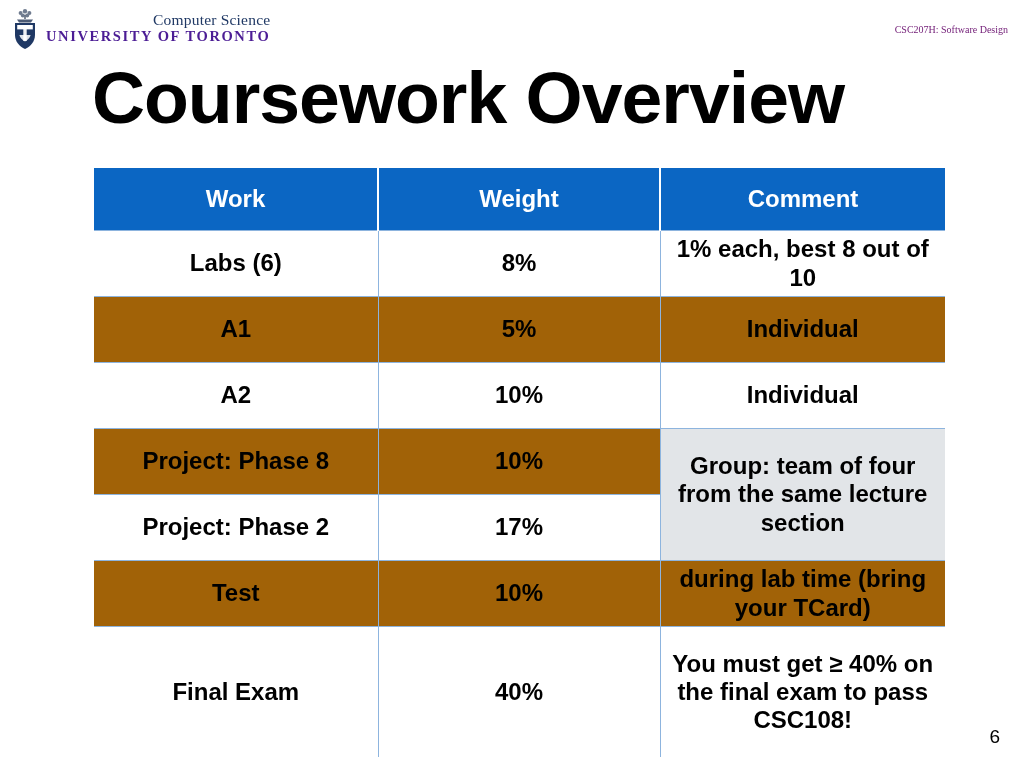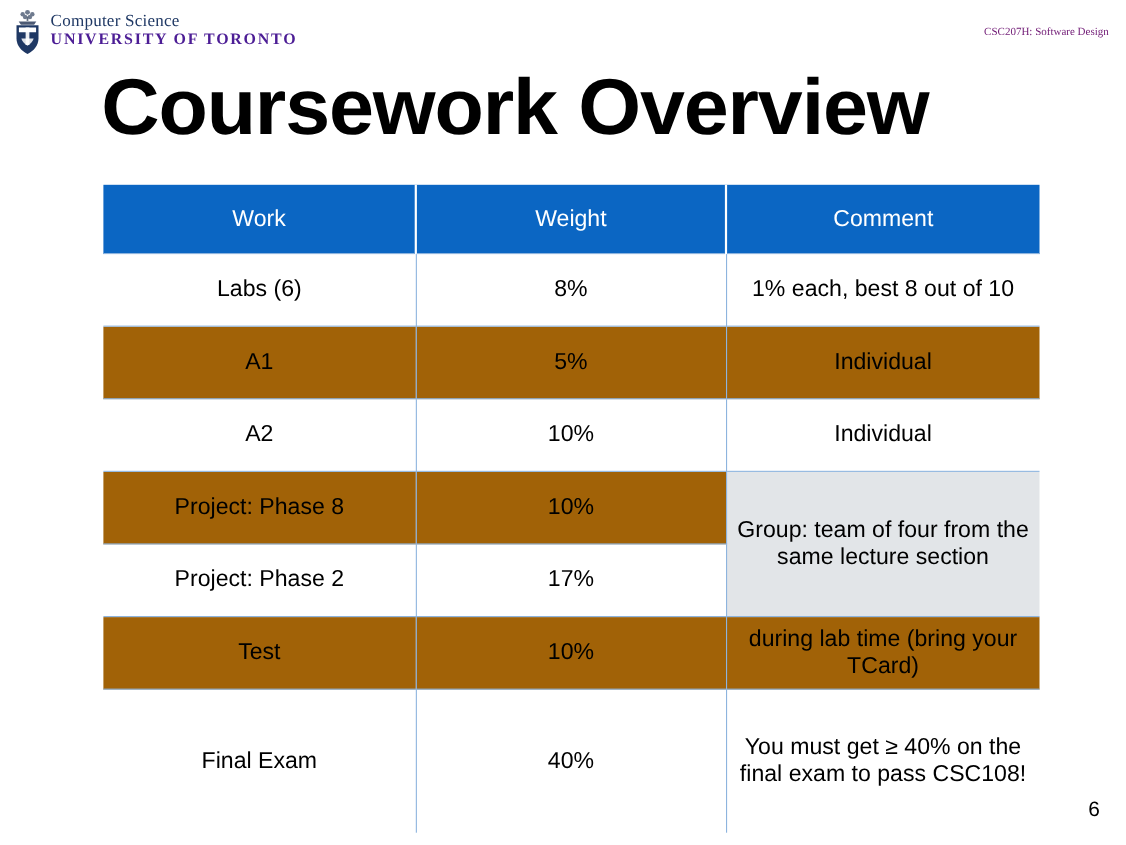--- a/index.html
+++ b/index.html
@@ -22,20 +22,21 @@
     top: 0; left: 0;
     width: 1024px;
     height: 60px;
   }
   #uoft-logo {
     position: absolute;
     left: 10px;
     top: 10px;
     display: flex;
     align-items: flex-start;
+    text-align: right;
   }
   #crest-icon {
     width: 30px;
     height: 42px;
     flex: none;
     margin-top: -2px;
   }
   #logo-text {
     margin-left: 6px;
     margin-top: 2px;
@@ -89,22 +90,22 @@
     left: 94px;
     top: 168px;
     width: 851px;
     border-collapse: collapse;
     table-layout: fixed;
   }
   #coursework-table td, #coursework-table th {
     padding: 0 6px;
     text-align: center;
     vertical-align: middle;
-    font-size: 21px;
-    font-weight: normal;
+    font-size: 24px;
+    font-weight: bold;
     line-height: 1.18;
   }
   .col-work   { width: 284px; }
   .col-weight { width: 282px; }
   .col-comment{ width: 285px; }
 
   thead th {
     background: #0b66c3;
     color: #ffffff;
     font-weight: bold;

